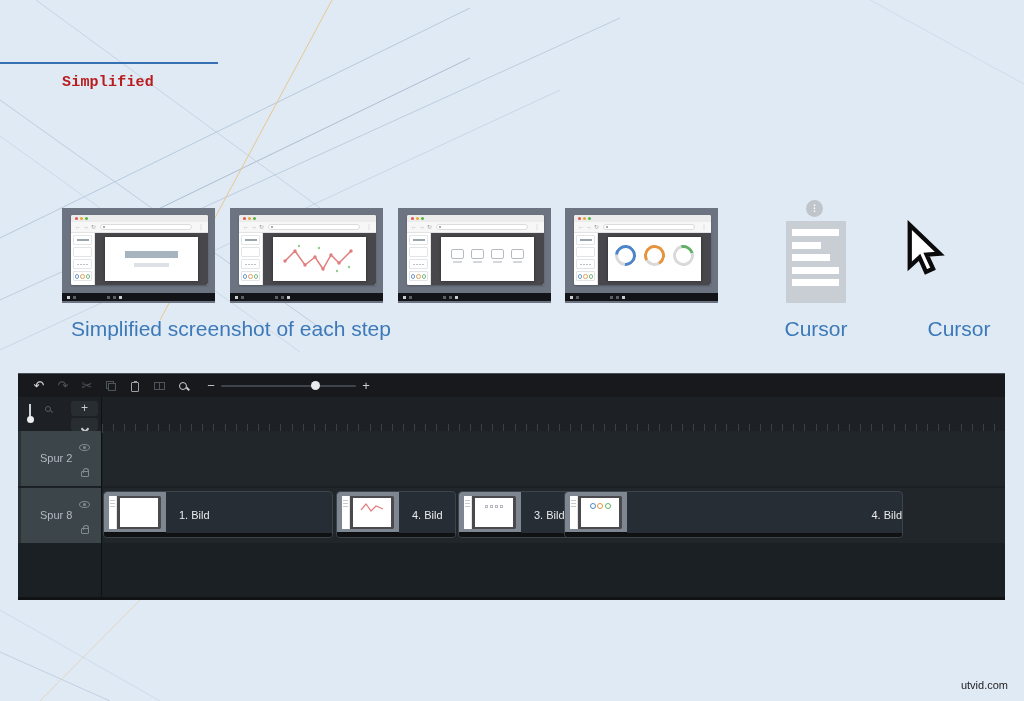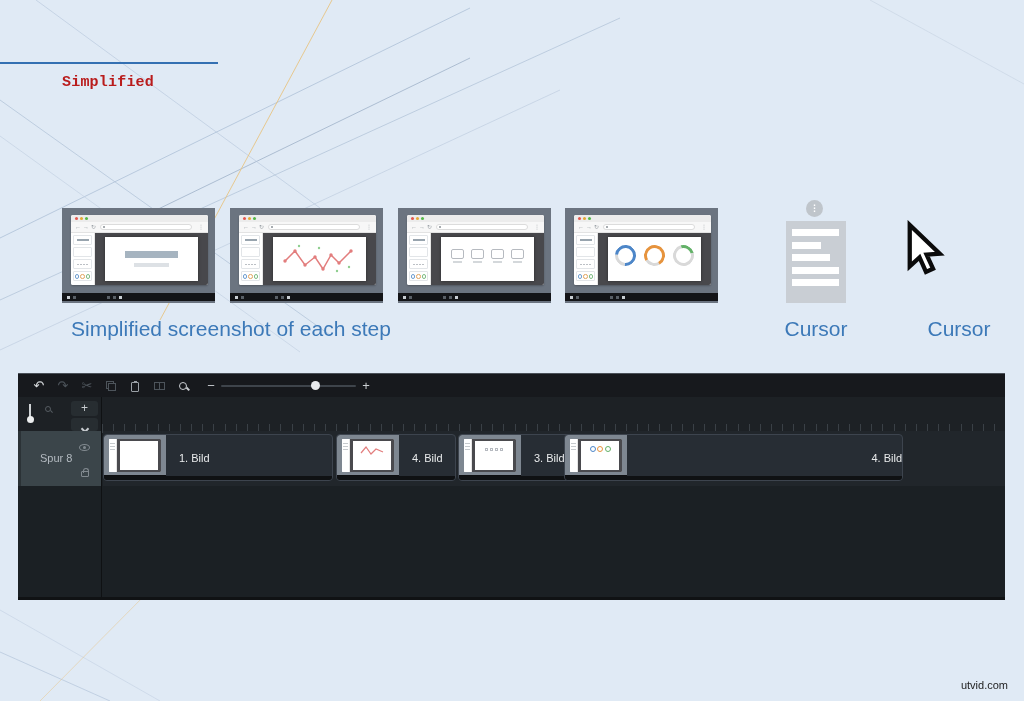--- a/index.html
+++ b/index.html
@@ -484,20 +484,28 @@
       <span class="ruler-label" style="left:309px;">0:00:02;00</span>
       <span class="ruler-label" style="left:532px;">0:00:04;00</span>
       <span class="ruler-label" style="left:754px;">0:00:06;00</span>
       <span class="ruler-label" style="left:977px;">0:0</span>
     </div>
     <div class="vsep"></div>
 
     <div class="tracks">
 
 
+      <div class="track-row">
+        <div class="track-head">
+          <span class="track-name">Spur 2</span>
+          <span class="eye"></span>
+          <span class="lock"></span>
+        </div>
+        <div class="track-content"></div>
+      </div>
 
       <div class="track-row">
         <div class="track-head">
           <span class="track-name">Spur 8</span>
           <span class="eye"></span>
           <span class="lock"></span>
         </div>
         <div class="track-content">
 
           <div class="clip" style="left:0; width:230px;">

